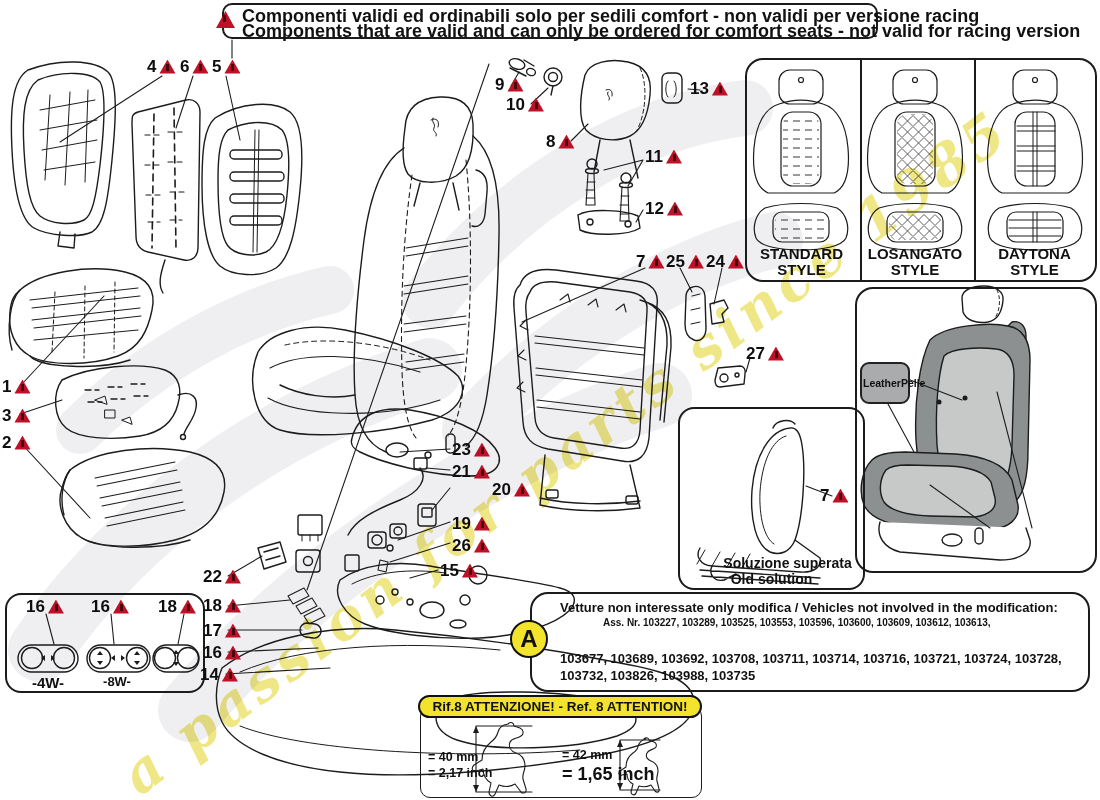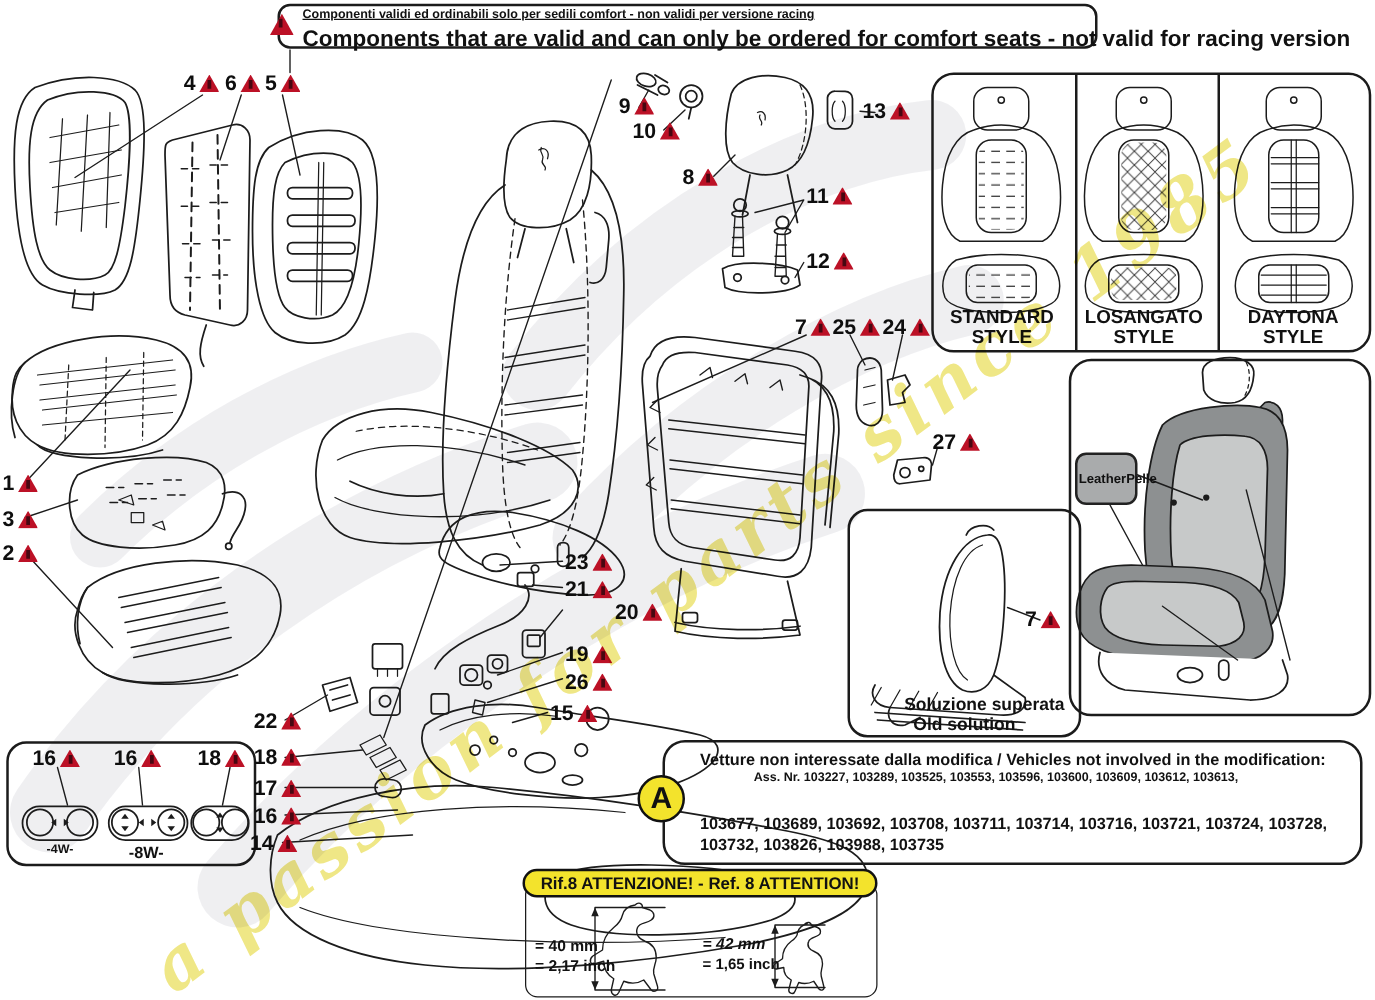--- a/index.html
+++ b/index.html
@@ -299,21 +299,21 @@
         <path d="M905,378 L962,400 M888,404 L914,452 M1032,528 L997,392 M990,528 L930,485"></path>
         <path d="M489,64 L307,590 M232,40 L232,58"></path>
       </g>
     </g>
   </svg>
 
   <div class="rbox" style="left:222px;top:3px;width:656px;height:36px;border-radius:10px;"></div>
   <div class="co" style="left:216px;top:11px;">
       <span class="tri big"></span>
     </div>
-  <div class="txt b" style="left:242px;top:6px;font-size:10px;text-decoration:underline;">Componenti validi ed ordinabili solo per sedili comfort - non validi per versione racing</div>
+  <div class="txt b" style="left:242px;top:6px;font-size:18px;">Componenti validi ed ordinabili solo per sedili comfort - non validi per versione racing</div>
   <div class="txt b" style="left:242px;top:21px;font-size:18px;">Components that are valid and can only be ordered for comfort seats - not valid for racing version</div>
 
   <div class="rbox" style="left:745px;top:58px;width:352px;height:224px;border-radius:18px;">
     <div class="vdiv" style="left:113px;"></div>
     <div class="vdiv" style="left:227px;"></div>
   </div>
   <div class="stylelbl" style="left:745px;top:246px;width:113px;">
     <div>STANDARD</div>
       <div>STYLE</div>
   </div>
@@ -331,36 +331,36 @@
     <div>Leather</div>
       <div>Pelle</div>
   </div>
 
   <div class="rbox" style="left:678px;top:407px;width:187px;height:183px;border-radius:16px;"></div>
   <div class="txt b" style="left:678px;top:555px;width:187px;text-align:center;font-size:14px;padding-left:16px;">Soluzione superata</div>
   <div class="txt b" style="left:678px;top:571px;width:187px;text-align:center;font-size:14px;">Old solution</div>
 
   <div class="rbox" style="left:530px;top:592px;width:560px;height:100px;border-radius:18px;"></div>
   <div class="acir" style="left:510px;top:620px;">A</div>
-  <div class="txt b" style="left:560px;top:600px;font-size:13px;">Vetture non interessate dalla modifica / Vehicles not involved in the modification:</div>
+  <div class="txt b" style="left:560px;top:600px;font-size:13px;">Vetture non interessate only modifica / Vehicles not involved in the modification:</div>
   <div class="txt b" style="left:560px;top:617px;font-size:10px;margin-left:43px;">Ass. Nr. 103227, 103289, 103525, 103553, 103596, 103600, 103609, 103612, 103613,</div>
   <div class="txt b" style="left:560px;top:651px;font-size:13px;">103677, 103689, 103692, 103708, 103711, 103714, 103716, 103721, 103724, 103728,</div>
   <div class="txt b" style="left:560px;top:668px;font-size:13px;">103732, 103826, 103988, 103735</div>
 
   <div class="rbox" style="left:420px;top:706px;width:282px;height:92px;border-radius:10px;border-width:1.5px;"></div>
   <div class="ban" style="left:418px;top:695px;width:284px;height:23px;">
     <span>Rif.8 ATTENZIONE! - Ref. 8 ATTENTION!</span>
   </div>
   <div class="txt b" style="left:428px;top:750px;font-size:12.5px;">= 40 mm</div>
   <div class="txt b" style="left:428px;top:766px;font-size:12.5px;">= 2,17 inch</div>
-  <div class="txt b" style="left:562px;top:748px;font-size:12.5px;font-style:italic;">= 42 mm</div>
-  <div class="txt b" style="left:562px;top:764px;font-size:12px;">= 1,65 inch</div>
+  <div class="txt b" style="left:562px;top:748px;font-size:12.5px;">= 42 mm</div>
+  <div class="txt b" style="left:562px;top:764px;font-size:18px;">= 1,65 inch</div>
 
   <div class="rbox" style="left:5px;top:593px;width:200px;height:100px;border-radius:16px;"></div>
-  <div class="txt b" style="left:20px;top:674px;width:56px;text-align:center;font-size:10px;">-4W-</div>
+  <div class="txt b" style="left:20px;top:674px;width:56px;text-align:center;font-size:15px;">-4W-</div>
   <div class="txt b" style="left:88px;top:674px;width:58px;text-align:center;font-size:13px;">-8W-</div>
 
   <div class="co" style="left:147px;top:58px;">
       <span>4</span>
       <span class="tri"></span>
     </div>
   <div class="co" style="left:180px;top:58px;">
       <span>6</span>
       <span class="tri"></span>
     </div>

